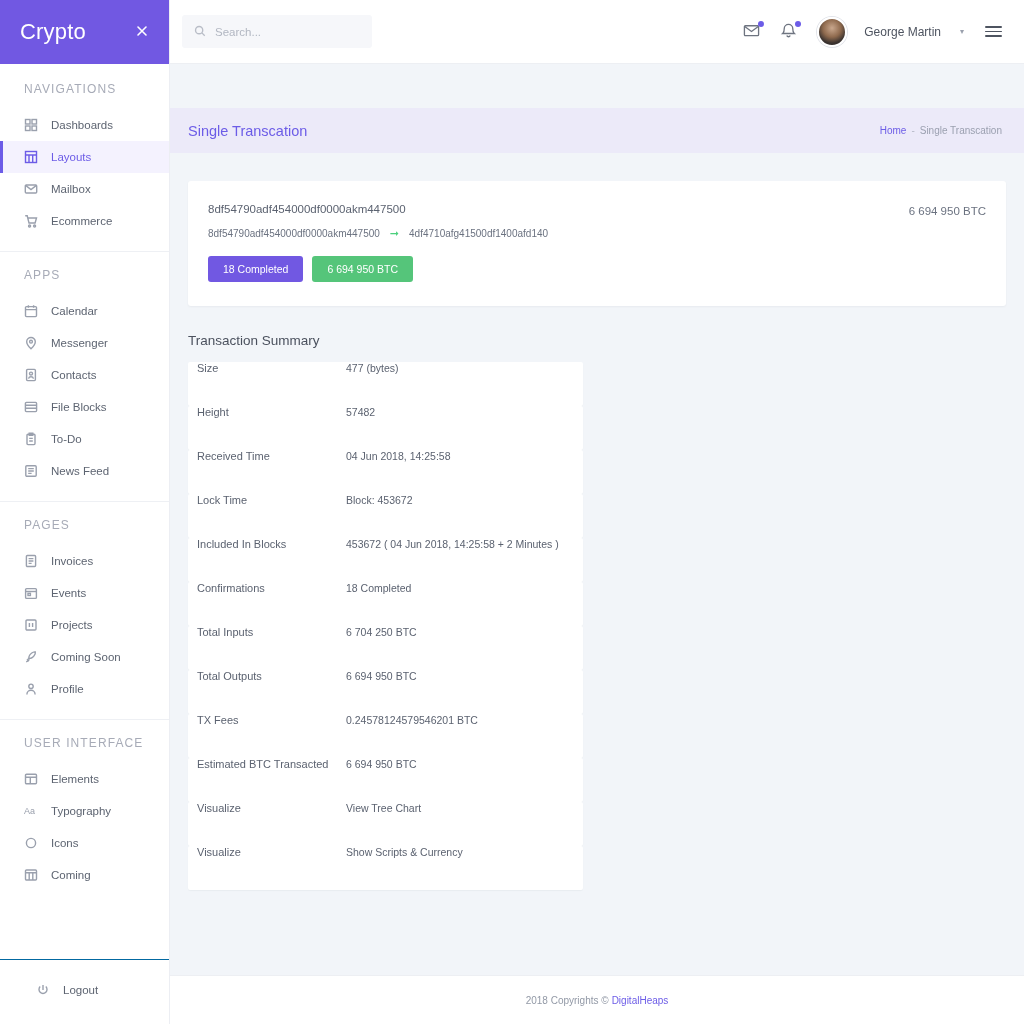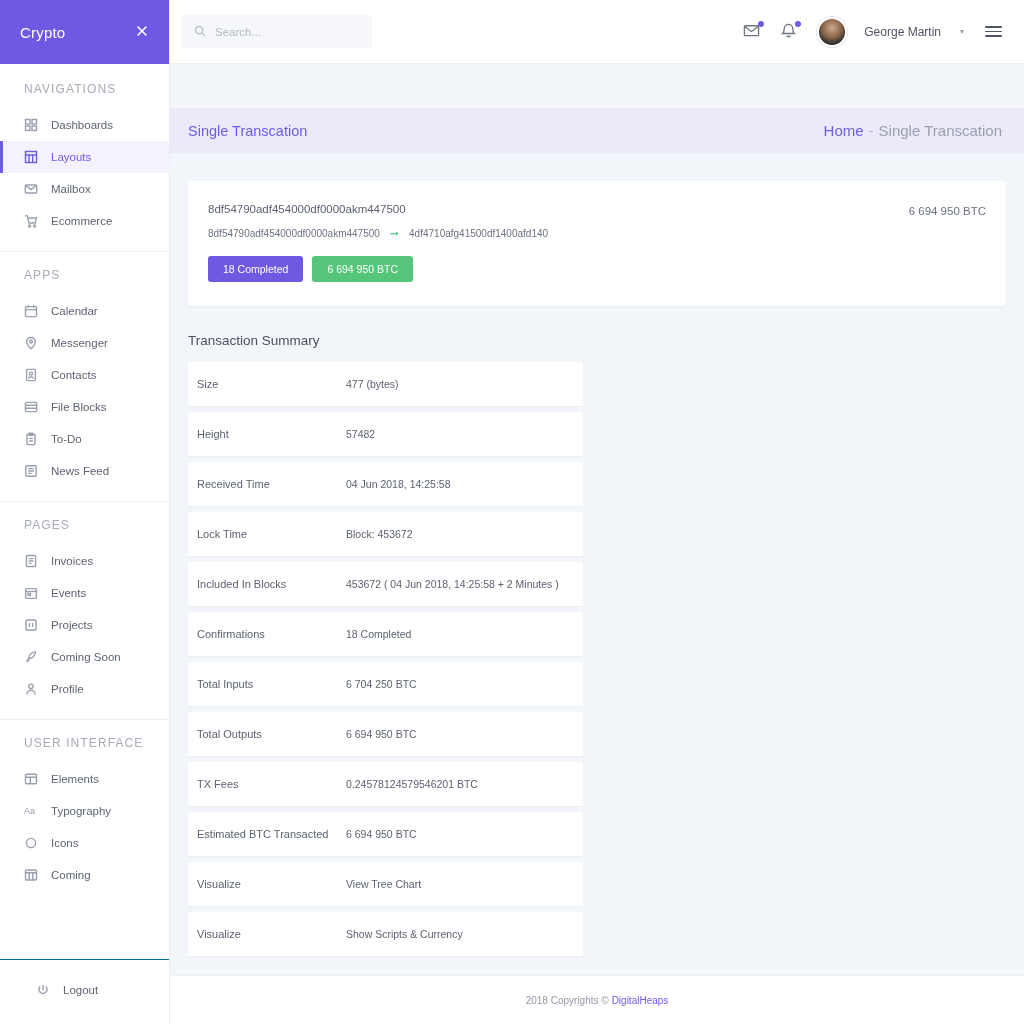--- a/index.html
+++ b/index.html
@@ -17,21 +17,21 @@
     background: #ffffff;
     display: flex; flex-direction: column;
     border-right: 1px solid #eceef3;
     position: relative; z-index: 5;
   }
   .logo-bar {
     height: 64px; background: #7158e2;
     display: flex; align-items: center; justify-content: space-between;
     padding: 0 20px;
   }
-  .logo-text { color: #fff; font-size: 15px; font-weight: 500; letter-spacing: .2px; }
+  .logo-text { color: #fff; font-size: 22px; font-weight: 500; letter-spacing: .2px; }
   .logo-close { color: #fff; font-size: 17px; line-height: 1; cursor: pointer; font-weight: 400; }
 
   .nav-scroll { flex: 1; overflow: hidden; padding-top: 18px; }
   .nav-section-title {
     font-size: 12px; letter-spacing: 1.1px; color: #a7abb7;
     padding: 0 24px; margin-bottom: 13px; text-transform: uppercase;
   }
   .nav-item {
     display: flex; align-items: center; gap: 13px;
     padding: 9px 24px; font-size: 11.5px; color: #5d6471;
@@ -76,21 +76,21 @@
   .user-name { font-size: 12px; color: #4e5460; }
   .caret { font-size: 8px; color: #9aa0ad; margin-left: 2px; }
   .hamburger { display: flex; flex-direction: column; gap: 3px; cursor: pointer; margin-left: 4px; }
   .hamburger span { width: 17px; height: 1.6px; background: #4e5460; border-radius: 2px; display: block; }
 
   .page-head {
     height: 45px; background: #eceaf9; display: flex; align-items: center;
     padding: 0 22px 0 18px; flex: 0 0 45px; margin-top: 44px;
   }
   .page-title { font-size: 14.5px; color: #6c5ce7; font-weight: 400; }
-  .breadcrumb { margin-left: auto; font-size: 15px; color: #9ba0b0; display: flex; align-items: center; gap: 5px; }
+  .breadcrumb { margin-left: auto; font-size: 10px; color: #9ba0b0; display: flex; align-items: center; gap: 5px; }
   .breadcrumb .crumb-link { color: #6c5ce7; cursor: pointer; }
   .breadcrumb .sep { color: #b6bac7; }
 
   .content { flex: 1; overflow: hidden; padding: 28px 18px 0 18px; }
 
   .tx-card {
     background: #fff; border-radius: 3px; padding: 22px 20px 24px 20px;
     box-shadow: 0 1px 2px rgba(30,40,60,.05);
     display: flex; justify-content: space-between; align-items: flex-start;
     min-height: 120px;
@@ -102,22 +102,22 @@
   .badge { font-size: 10.5px; color: #fff; padding: 7px 15px; border-radius: 3px; cursor: pointer; }
   .badge.purple { background: #7158e2; }
   .badge.green { background: #55c57a; }
   .tx-amount { font-size: 11.5px; color: #6b7280; padding-top: 2px; white-space: nowrap; }
 
   .section-title { font-size: 13.5px; color: #4b515e; margin: 27px 0 14px 0; font-weight: 400; }
 
   .summary-list { width: 395px; }
   .summary-row {
     background: #fff; border-radius: 2px; height: 44px;
-    display: flex; align-items: center; padding: 0 0 0 9px;
-    margin-bottom: 6px; box-shadow: 0 1px 1px rgba(30,40,60,.04);
+    display: flex; padding: 0 0 0 9px;
+    box-shadow: 0 1px 1px rgba(30,40,60,.04);
   }
   .summary-key { width: 149px; flex: 0 0 149px; font-size: 11px; color: #5b6270; }
   .summary-val { font-size: 10.5px; color: #5b6270; }
 
   .footer {
     height: 49px; flex: 0 0 49px; background: #fff;
     display: flex; align-items: center; justify-content: center;
     font-size: 10px; color: #9299a6; border-top: 1px solid #edeff3;
   }
   .footer .brand { color: #6c5ce7; margin-left: 3px; cursor: pointer; }

